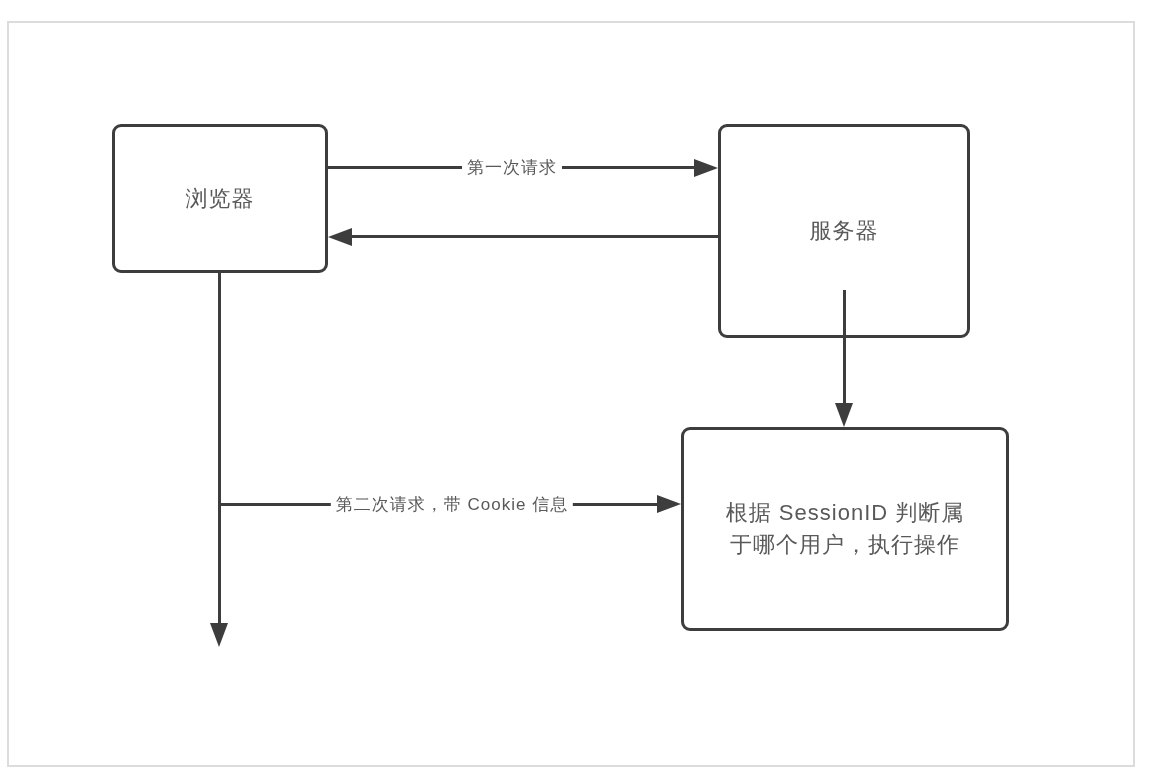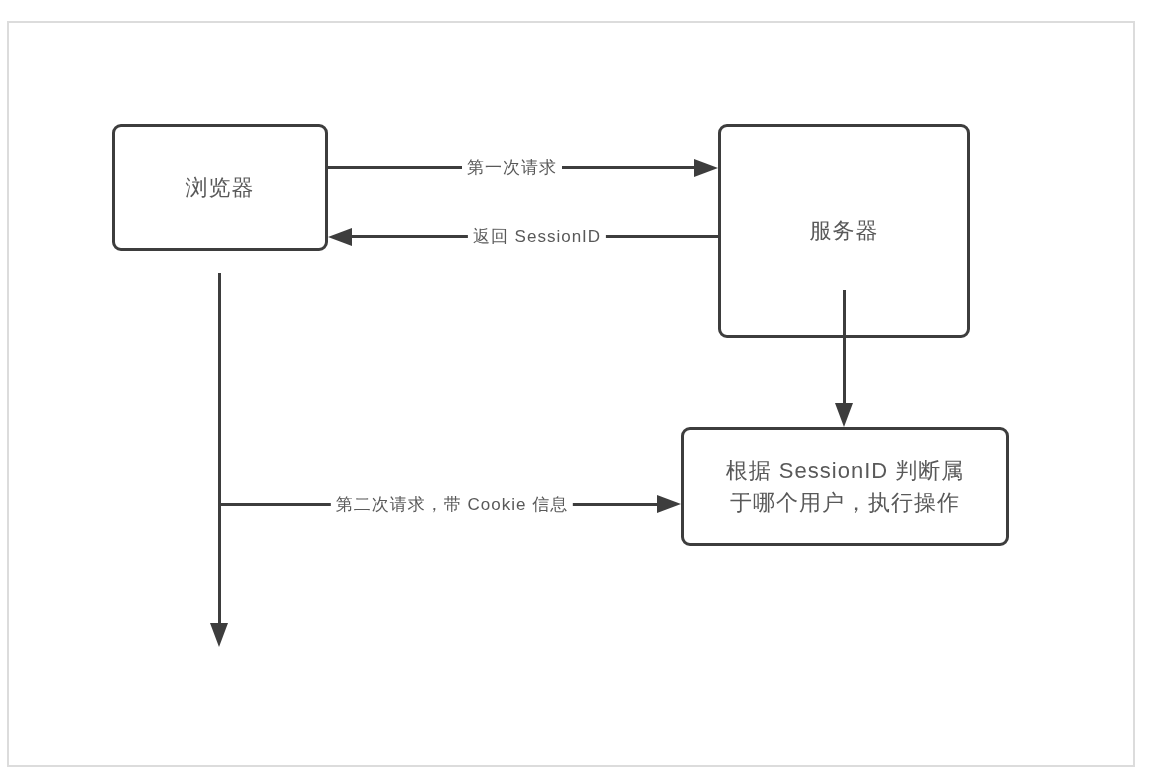--- a/index.html
+++ b/index.html
@@ -34,23 +34,23 @@
     color: var(--text, #595959);
     font-size: 22px;
     line-height: 32px;
     display: flex;
     flex-direction: column;
     align-items: center;
     justify-content: center;
     text-align: center;
     letter-spacing: 1px;
   }
-  .node-browser  { left: 112px; top: 124px; width: 216px; height: 127px; }
+  .node-browser  { left: 112px; top: 124px; width: 216px; height: 149px; }
   .node-server   { left: 718px; top: 124px; width: 252px; height: 214px; }
-  .node-handler  { left: 681px; top: 427px; width: 328px; height: 119px; }
+  .node-handler  { left: 681px; top: 427px; width: 328px; height: 204px; }
 
   .edge-line {
     position: absolute;
     background: var(--line, #3d3d3d);
   }
   .line-a { left: 328px; top: 166px; width: 368px; height: 3px; }
   .line-b { left: 352px; top: 235px; width: 366px; height: 3px; }
   .line-c { left: 843px; top: 290px; width: 3px;  height: 115px; }
   .line-d { left: 218px; top: 273px; width: 3px;  height: 350px; }
   .line-e { left: 219px; top: 503px; width: 438px; height: 3px; }
@@ -114,21 +114,20 @@
     <div>根据 SessionID 判断属</div>
     <div>于哪个用户，执行操作</div>
   </div>
 
   <div class="edge-line line-a"></div>
   <div class="arrowhead arrow-right arrow-a"></div>
   <div class="edge-label label-a">第一次请求</div>
 
   <div class="edge-line line-b"></div>
   <div class="arrowhead arrow-left arrow-b"></div>
-  <div class="edge-label label-b">返回 SessionID</div>
 
   <div class="edge-line line-c"></div>
   <div class="arrowhead arrow-down arrow-c"></div>
 
   <div class="edge-line line-d"></div>
   <div class="arrowhead arrow-down arrow-d"></div>
 
   <div class="edge-line line-e"></div>
   <div class="arrowhead arrow-right arrow-e"></div>
   <div class="edge-label label-e">第二次请求，带 Cookie 信息</div>

